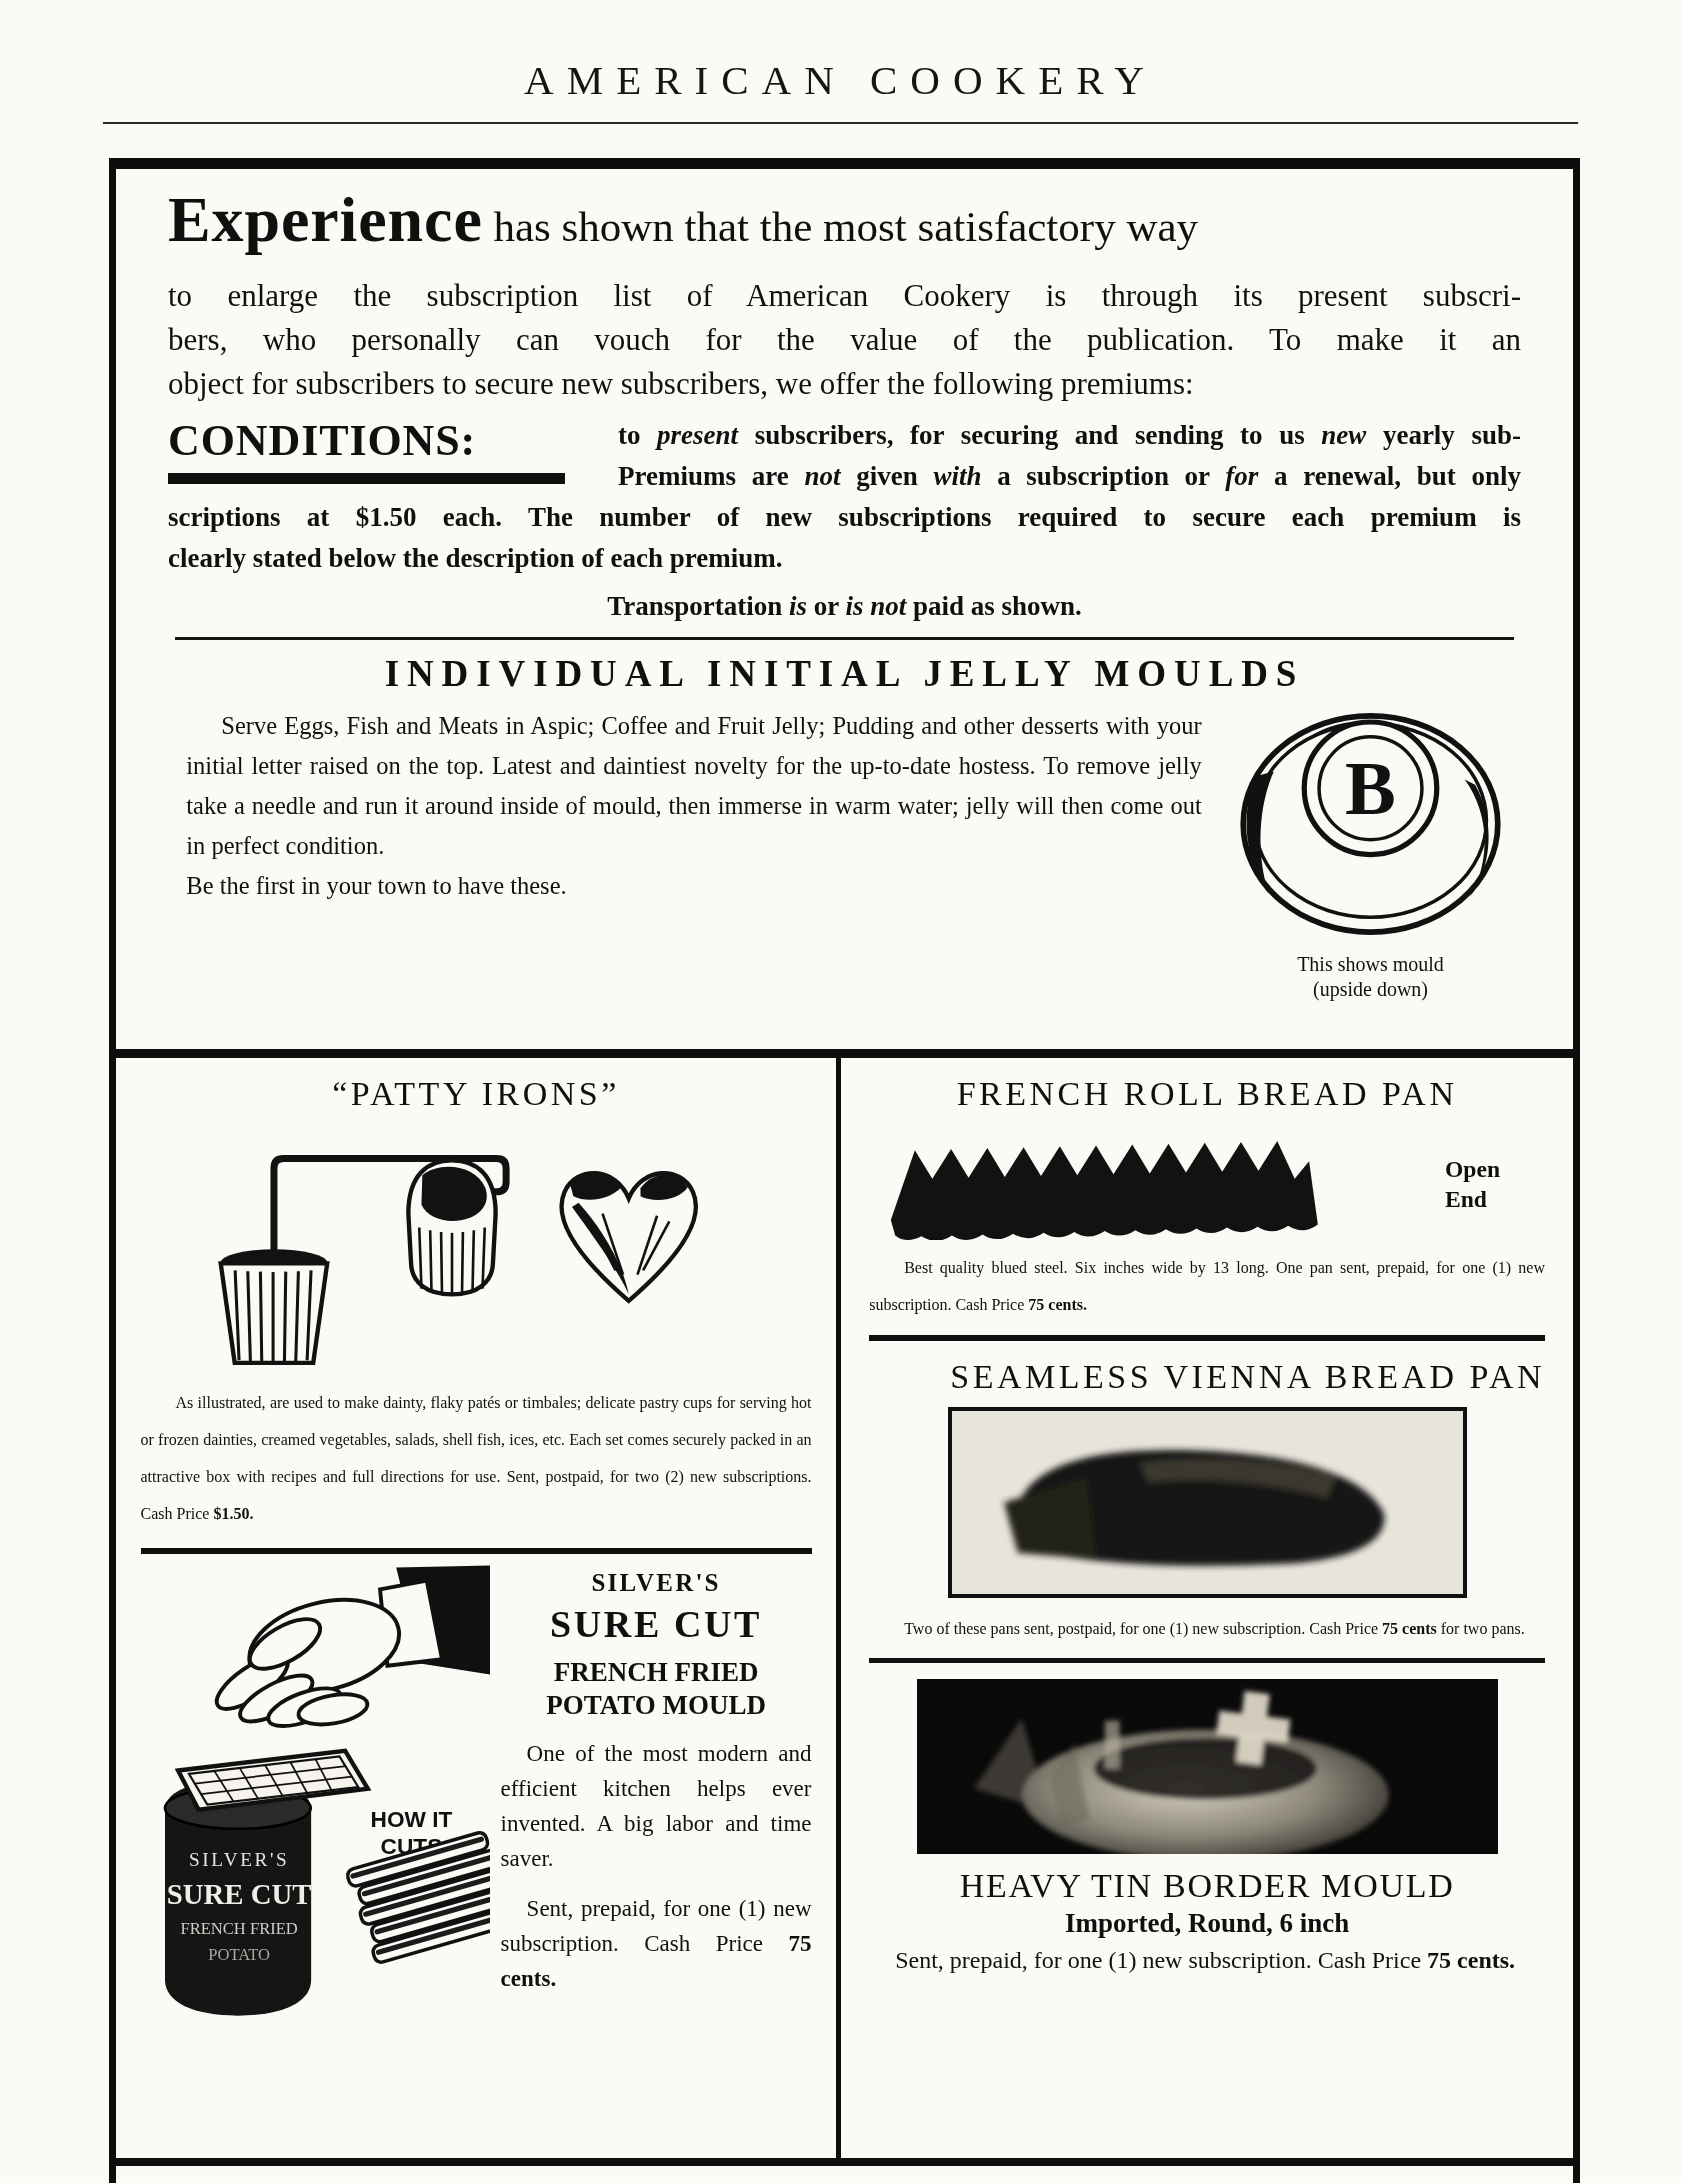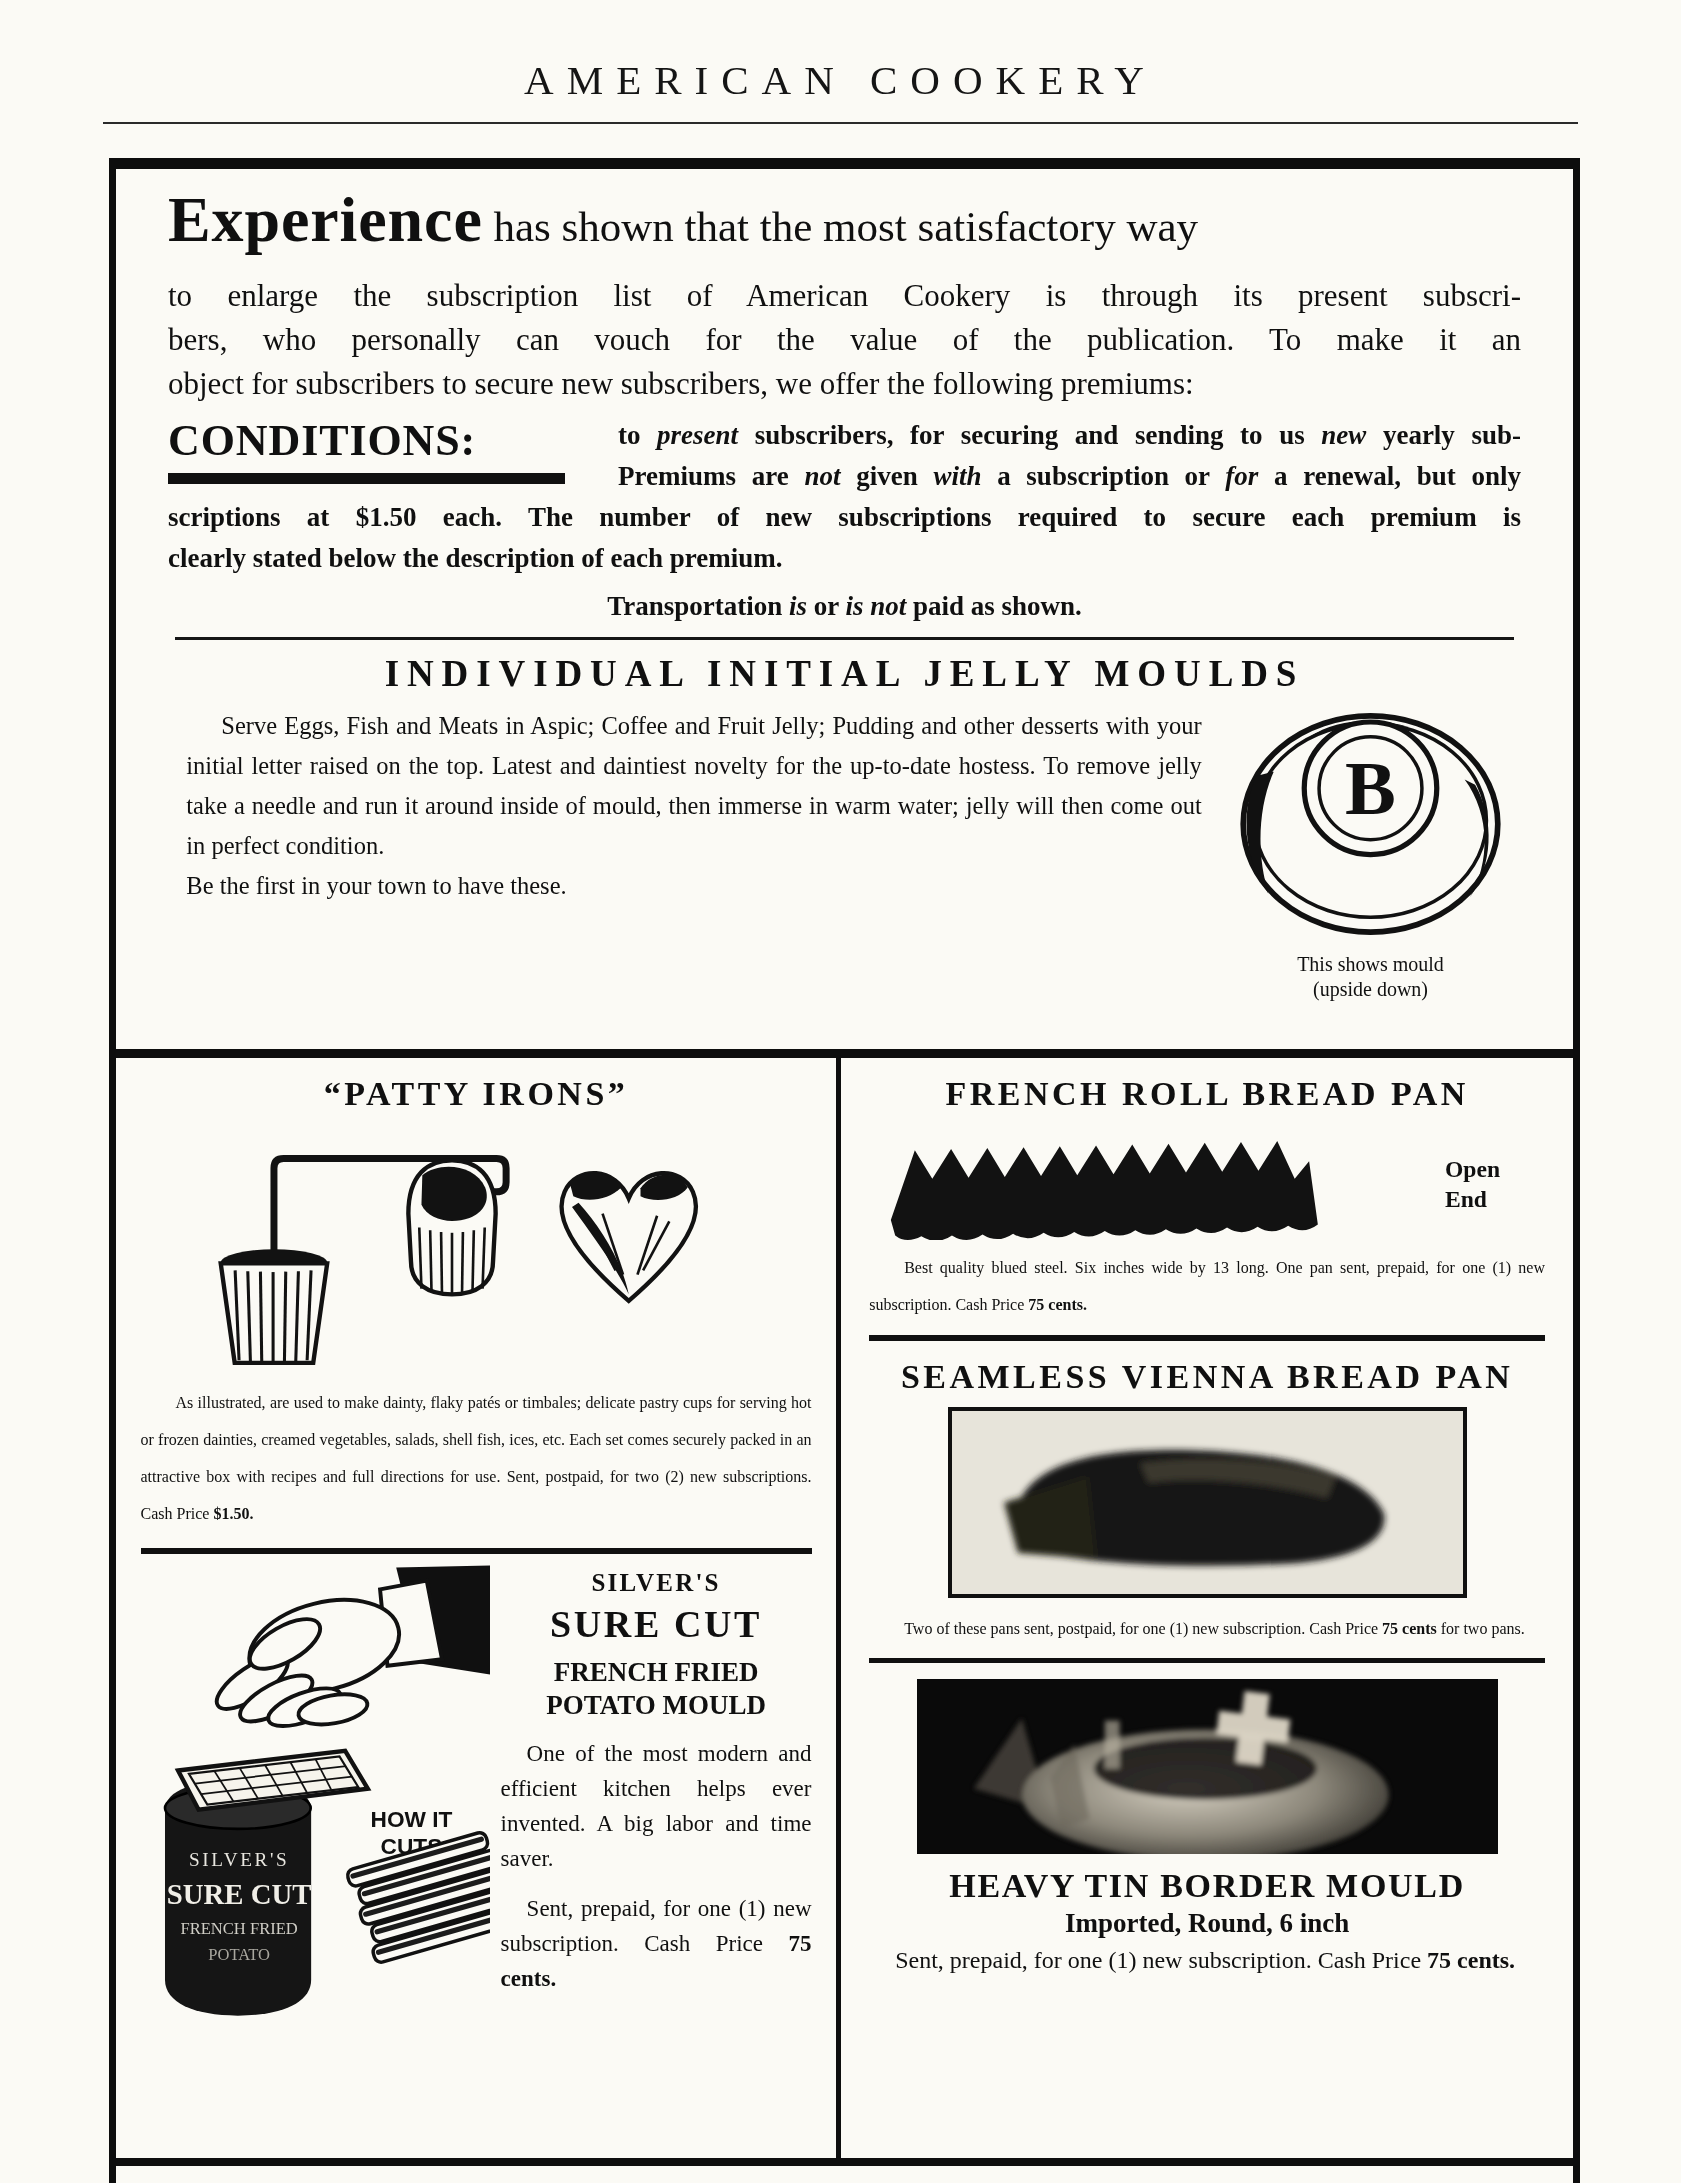--- a/index.html
+++ b/index.html
@@ -54,21 +54,21 @@
   .price-bold { font-weight:bold; }
 
   .rule-heavy { height:8.7px; background:#0e0e0e; }
 
   
   .columns { display:flex; height:1100px; overflow:hidden; }
   .col-left { width:720px; flex:none; padding:0 24.5px; box-sizing:border-box; }
   .col-divider { width:5.2px; flex:none; background:#0e0e0e; }
   .col-right { flex:1; padding:0 28px; box-sizing:border-box; }
 
-  .col-title { margin-top:17.5px; text-align:center; font-size:34px; font-weight:bold; letter-spacing:3.5px; white-space:nowrap; }
+  .col-title { margin-top:17.5px; text-align:center; font-size:34px; font-weight:normal; letter-spacing:3.5px; white-space:nowrap; }
   .art-center { display:block; margin:13px auto 0 auto; }
   .body-p { font-size:16px; line-height:37px; text-align:justify; text-indent:35px; margin:13px 0 0 0; }
   .rule-mid { height:6.1px; background:#101010; margin-top:15.7px; }
 
   .silvers { display:flex; margin-top:11.4px; }
   .silvers-artwrap { width:354px; flex:none; }
   .silvers-right { flex:1; padding-left:6.1px; }
   .s-h1 { text-align:center; font-size:25px; font-weight:bold; letter-spacing:2.2px; margin-top:3.5px; }
   .s-h2 { text-align:center; font-size:38px; font-weight:bold; letter-spacing:2.6px; margin-top:5.2px; }
   .s-h3 { text-align:center; font-size:27px; font-weight:bold; margin-top:10.5px; }
@@ -286,21 +286,21 @@
           <div class="open-end">
             <div>Open</div>
             <div>End</div>
           </div>
         </div>
 
         <p class="body-p" style="margin-top:7px;"><span>Best quality blued steel.  Six inches wide by 13 long.  One pan sent, prepaid, for one (1) new subscription.  Cash Price </span><span class="price-bold">75 cents.</span></p>
 
         <div class="rule-mid" style="margin-top:12.2px;height:5.2px;"></div>
 
-        <div class="col-title" style="">SEAMLESS VIENNA BREAD PAN</div>
+        <div class="col-title" style="text-align:right;">SEAMLESS VIENNA BREAD PAN</div>
 
         <div class="photo-frame">
           <svg width="511" height="183" viewBox="0 0 1170 420">
             <defs>
               <filter id="soft" x="-20%" y="-20%" width="140%" height="140%">
                   <feGaussianBlur stdDeviation="7"></feGaussianBlur>
                 </filter>
             </defs>
             <rect x="0" y="0" width="1170" height="420" fill="#e7e4da"></rect>
             <g filter="url(#soft)">

